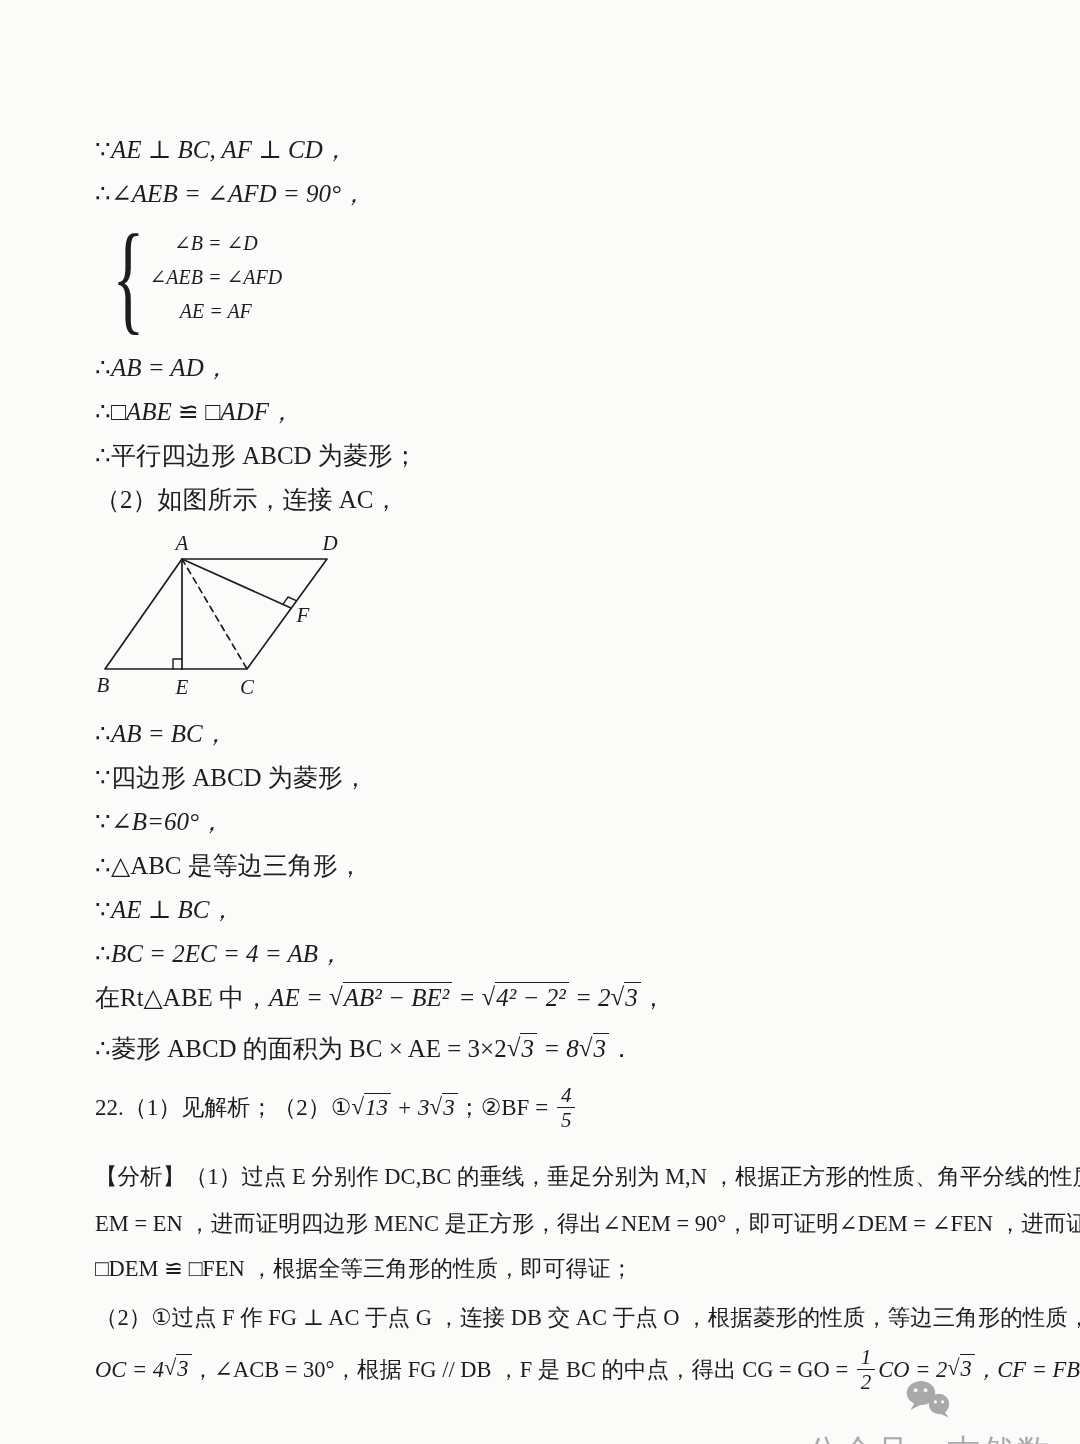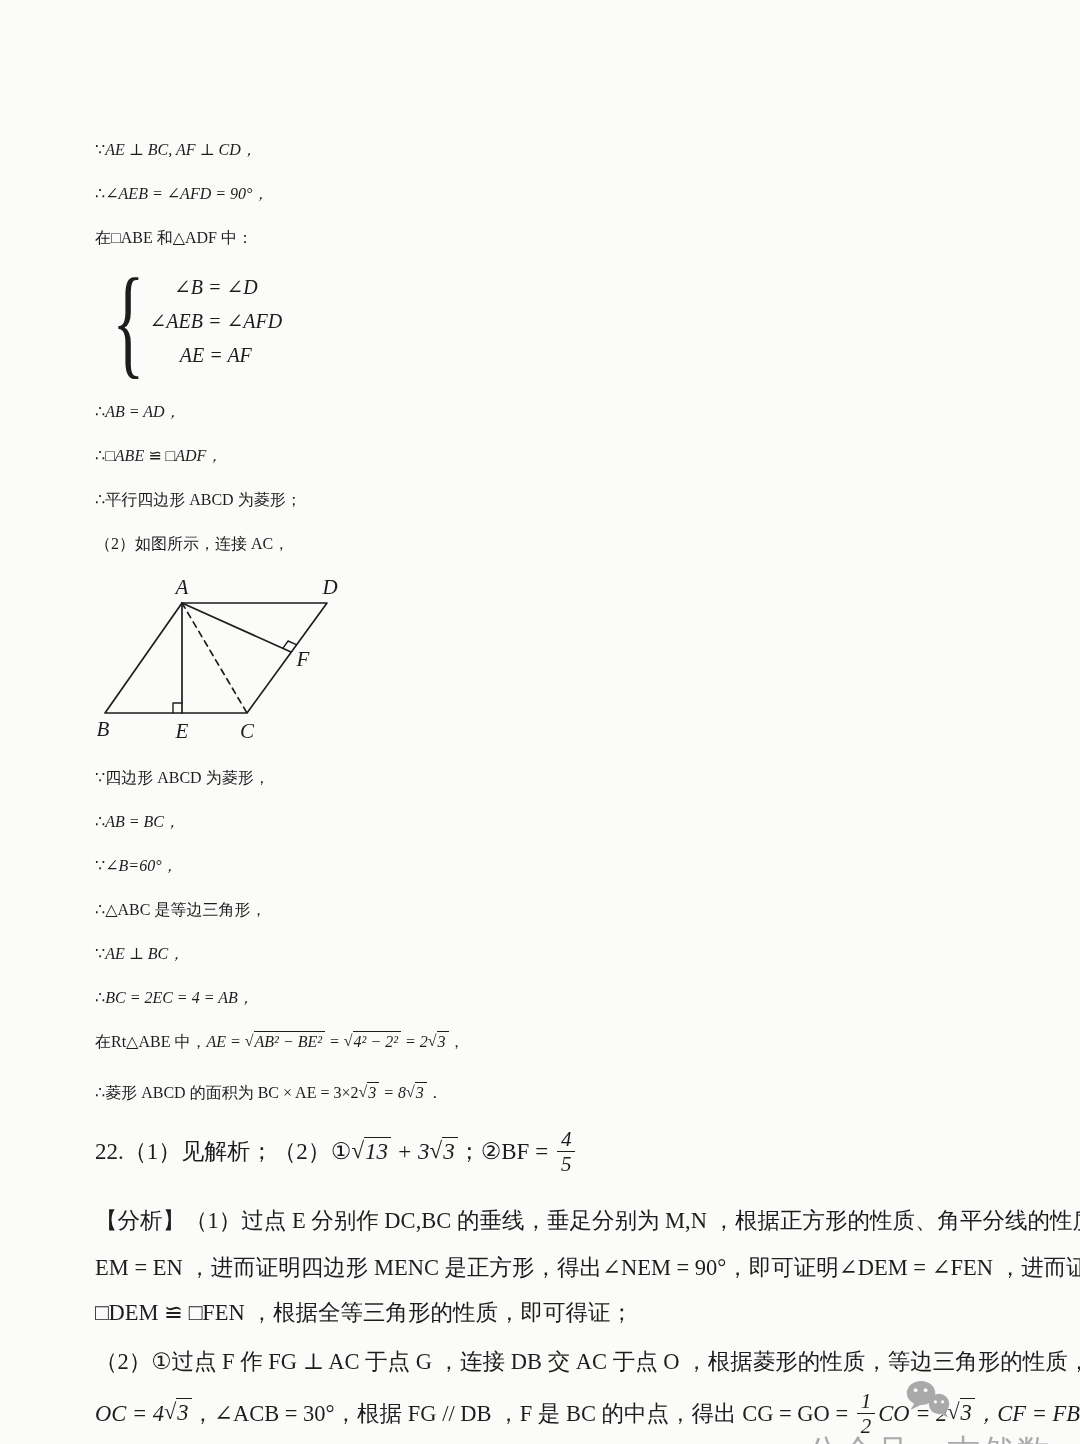--- a/index.html
+++ b/index.html
@@ -11,21 +11,21 @@
     position:relative;
     overflow:hidden;
   }
   .page{
     position:absolute;inset:0;
     padding:138px 50px 0 95px;
     box-sizing:border-box;
   }
   p.std{
     margin:0 0 21px 0;
-    font-size:16px;
+    font-size:25px;
     line-height:23px;
     white-space:nowrap;
   }
   .m{font-style:italic;}
   .cjk{font-style:normal;}
   
   .system{
     display:flex;align-items:center;
     margin:4px 0 26px 4px;
   }
@@ -69,21 +69,20 @@
     flex-direction:column;
   }
 </style>
 </head>
 <body>
 
 <div class="page">
 
   <p class="std m">∵AE ⊥ BC, AF ⊥ CD，</p>
   <p class="std m">∴∠AEB = ∠AFD = 90°，</p>
-  <p class="std">在□ABE 和△ADF 中：</p>
 
   <div class="system">
     <span class="brace">{</span>
     <div class="eqs">
       <div class="eq">∠B = ∠D</div>
       <div class="eq">∠AEB = ∠AFD</div>
       <div class="eq">AE = AF</div>
     </div>
   </div>
 
@@ -110,22 +109,22 @@
       </g>
       <text x="85" y="18" text-anchor="middle">A</text>
       <text x="233" y="18" text-anchor="middle">D</text>
       <text x="6" y="160" text-anchor="middle">B</text>
       <text x="85" y="162" text-anchor="middle">E</text>
       <text x="150" y="162" text-anchor="middle">C</text>
       <text x="206" y="90" text-anchor="middle">F</text>
     </svg>
   </div>
 
+  <p class="std m">∴AB = BC，</p>
   <p class="std">∵四边形 ABCD 为菱形，</p>
-  <p class="std m">∴AB = BC，</p>
   <p class="std m">∵∠B=60°，</p>
   <p class="std">∴△ABC 是等边三角形，</p>
   <p class="std m">∵AE ⊥ BC，</p>
   <p class="std m">∴BC = 2EC = 4 = AB，</p>
 
   <p class="std" style="margin:6px 0 28px;"><span class="cjk">在Rt△ABE 中，</span><span class="m">AE = </span><span class="sq m"><span class="rs">√</span><span class="rv">AB² − BE²</span></span><span class="m"> = </span><span class="sq m"><span class="rs">√</span><span class="rv">4² − 2²</span></span><span class="m"> = 2</span><span class="sq m"><span class="rs">√</span><span class="rv">3</span></span><span>，</span></p>
 
   <p class="std" style="margin-bottom:26px;"><span>∴菱形 ABCD 的面积为 BC × AE = 3×2</span><span class="sq m"><span class="rs">√</span><span class="rv">3</span></span><span class="m"> = 8</span><span class="sq m"><span class="rs">√</span><span class="rv">3</span></span><span>．</span></p>
 
   <p class="ans"><span>22.（1）见解析；（2）①</span><span class="sq m"><span class="rs">√</span><span class="rv">13</span></span><span class="m"> + 3</span><span class="sq m"><span class="rs">√</span><span class="rv">3</span></span><span>；②BF = </span><span class="frac">

